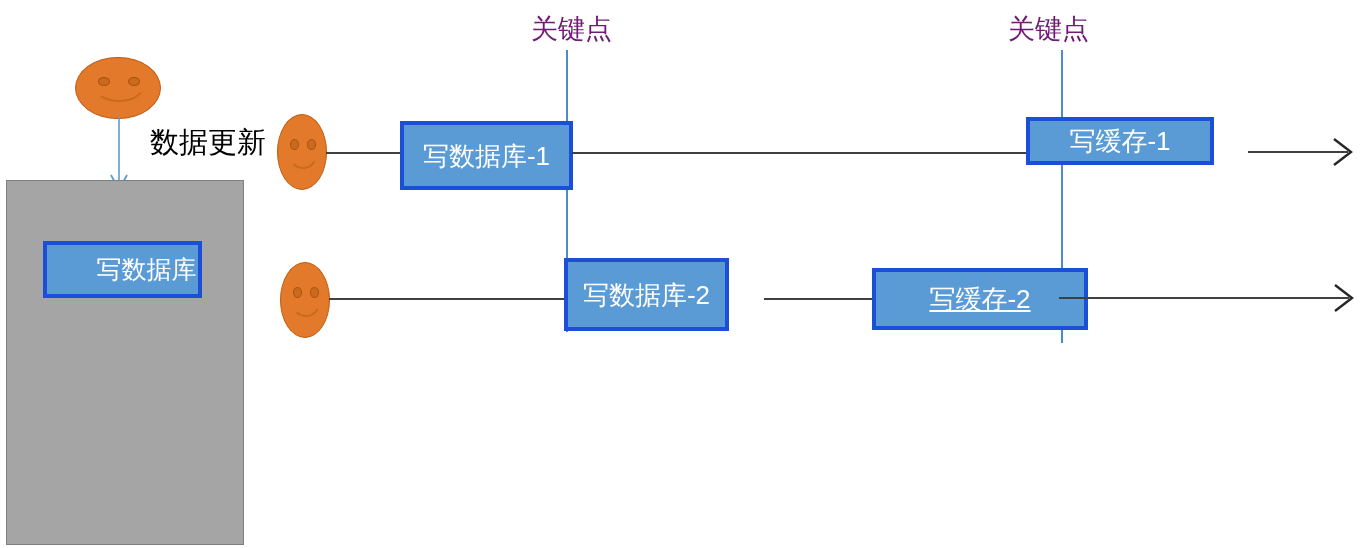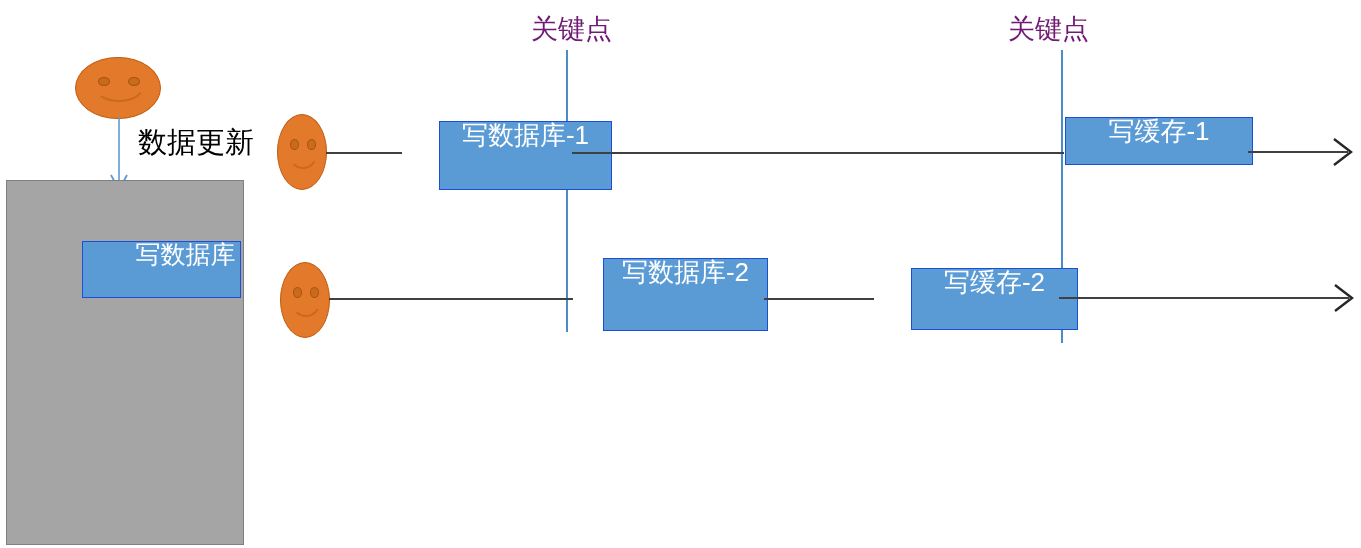--- a/index.html
+++ b/index.html
@@ -12,31 +12,30 @@
     width:1361px;
     height:548px;
     background:#ffffff;
     overflow:hidden;
   }
   .abs{position:absolute;}
 
   
   .blue-box{
     background:#5B9BD5;
-    border:1px solid #1d4ed8;
+    border:4px solid #1d4ed8;
     box-sizing:border-box;
     display:flex;
-    align-items:flex-start;
+    align-items:center;
     justify-content:center;
     color:#ffffff;
     font-size:26px;
     line-height:1;
     letter-spacing:0px;
     white-space:nowrap;
-    margin-left:39px;
   }
   .blue-box.inner-label{font-size:25px;padding-left:48px;}
 
   
   .gray-box{
     background:#A5A5A5;
     border:1px solid #7F7F7F;
     box-sizing:border-box;
   }
 
@@ -79,20 +78,21 @@
     font-size:27px;
     color:#701a75;
     line-height:1;
     white-space:nowrap;
   }
   .label-update{
     font-size:29px;
     color:#000000;
     line-height:1;
     white-space:nowrap;
+    margin-left:12px;
   }
 
   svg{display:block;overflow:visible;}
 </style>
 </head>
 <body>
 
 <div id="canvas">
 
   <div class="abs label-key" style="left:531px;top:16px;">关键点</div>
@@ -151,21 +151,21 @@
   </div>
 
   <div class="abs hline" style="left:329px;top:298px;width:244px;"></div>
 
   <div class="abs blue-box" style="left:564px;top:258px;width:165px;height:73px;">
     <span>写数据库-2</span>
   </div>
 
   <div class="abs hline" style="left:764px;top:298px;width:110px;"></div>
 
-  <div class="abs blue-box" style="left:872px;top:268px;width:167px;height:62px;">
+  <div class="abs blue-box" style="left:872px;top:268px;width:216px;height:62px;text-decoration:underline;">
     <span>写缓存-2</span>
   </div>
 
   <svg class="abs" style="left:1059px;top:280px;width:300px;height:36px;">
     <line x1="0" y1="18" x2="290" y2="18" stroke="#404040" stroke-width="2"></line>
     <polyline points="276,5 293,18 276,31" fill="none" stroke="#262626" stroke-width="2.4"></polyline>
   </svg>
 
 </div>
 

